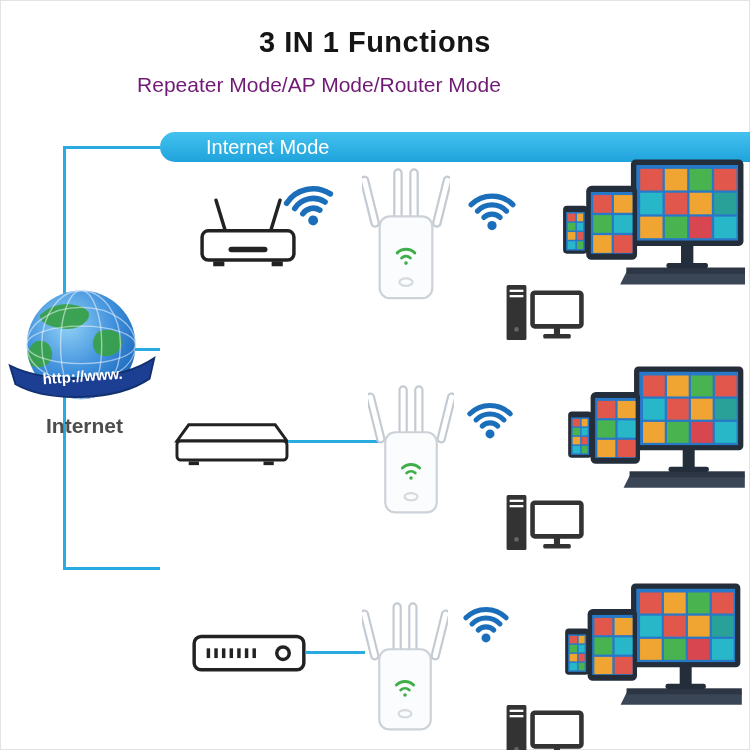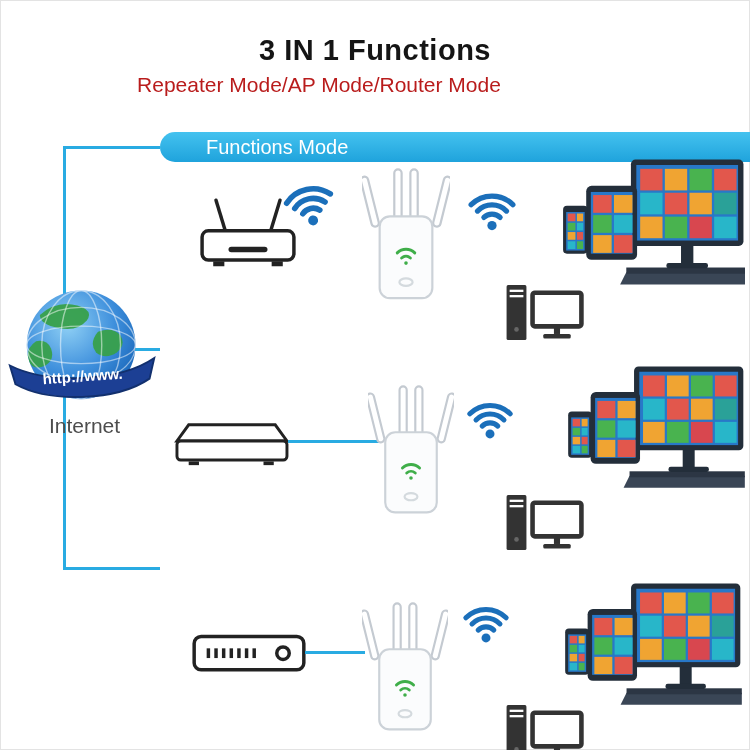--- a/index.html
+++ b/index.html
@@ -4,37 +4,37 @@
 <style>
   html,body{margin:0;padding:0;background:#fff;}
   #canvas{
     position:relative;width:750px;height:750px;background:#ffffff;
     overflow:hidden;font-family:"Liberation Sans",sans-serif;
     box-shadow:inset 0 0 0 1px #e3e3e3;
   }
   .abs{position:absolute;}
   .title{
     top:26px;left:0;width:750px;text-align:center;
-    font-size:29px;font-weight:bold;color:#151515;letter-spacing:.5px;margin-top:8px;
+    font-size:29px;font-weight:bold;color:#151515;letter-spacing:.5px;
   }
   .subtitle{
     top:73px;left:0;width:638px;text-align:center;
-    font-size:21px;font-weight:400;color:#b91c1c;
+    font-size:21px;font-weight:400;color:#701a75;
   }
   .banner{
     left:160px;width:590px;height:30px;
     background:linear-gradient(180deg,#44c2ef 0%,#1fa3dc 100%);
     border-radius:16px 0 0 16px;
     color:#ffffff;font-size:20px;line-height:30px;padding-left:46px;
     box-sizing:border-box;
   }
   .line{background:#29abe2;}
   .internet-label{
     top:414px;left:12px;width:145px;text-align:center;
-    font-size:21px;font-weight:normal;color:#4d4d4d;
+    font-size:21px;font-weight:bold;color:#4d4d4d;
   }
   svg{display:block;}
   svg text{font-family:"Liberation Sans",sans-serif;}
 </style>
 </head>
 <body>
 
 <svg width="0" height="0" style="position:absolute" aria-hidden="true">
   <defs>
     <symbol id="sym-wifi" viewBox="0 0 100 100">
@@ -155,21 +155,21 @@
 
   <div class="abs title">3 IN 1 Functions</div>
   <div class="abs subtitle">Repeater Mode/AP Mode/Router Mode</div>
 
   <div class="abs line" style="left:63px;top:146px;width:3px;height:424px;"></div>
   <div class="abs line" style="left:63px;top:146px;width:97px;height:3px;"></div>
   <div class="abs line" style="left:63px;top:348px;width:97px;height:3px;"></div>
   <div class="abs line" style="left:63px;top:567px;width:97px;height:3px;"></div>
 
   <div class="abs banner" style="top:132px;">
-    <span>Functions Mode</span>
+    <span>Internet Mode</span>
   </div>
 
   <div class="abs" style="left:8px;top:283px;width:150px;height:150px;">
     <svg viewBox="0 0 160 160" width="150" height="150">
       <defs>
         <radialGradient id="gg" cx="38%" cy="32%" r="78%">
           <stop offset="0%" stop-color="#8fd0f5"></stop>
           <stop offset="55%" stop-color="#3e8fdc"></stop>
           <stop offset="100%" stop-color="#1360b4"></stop>
         </radialGradient>

